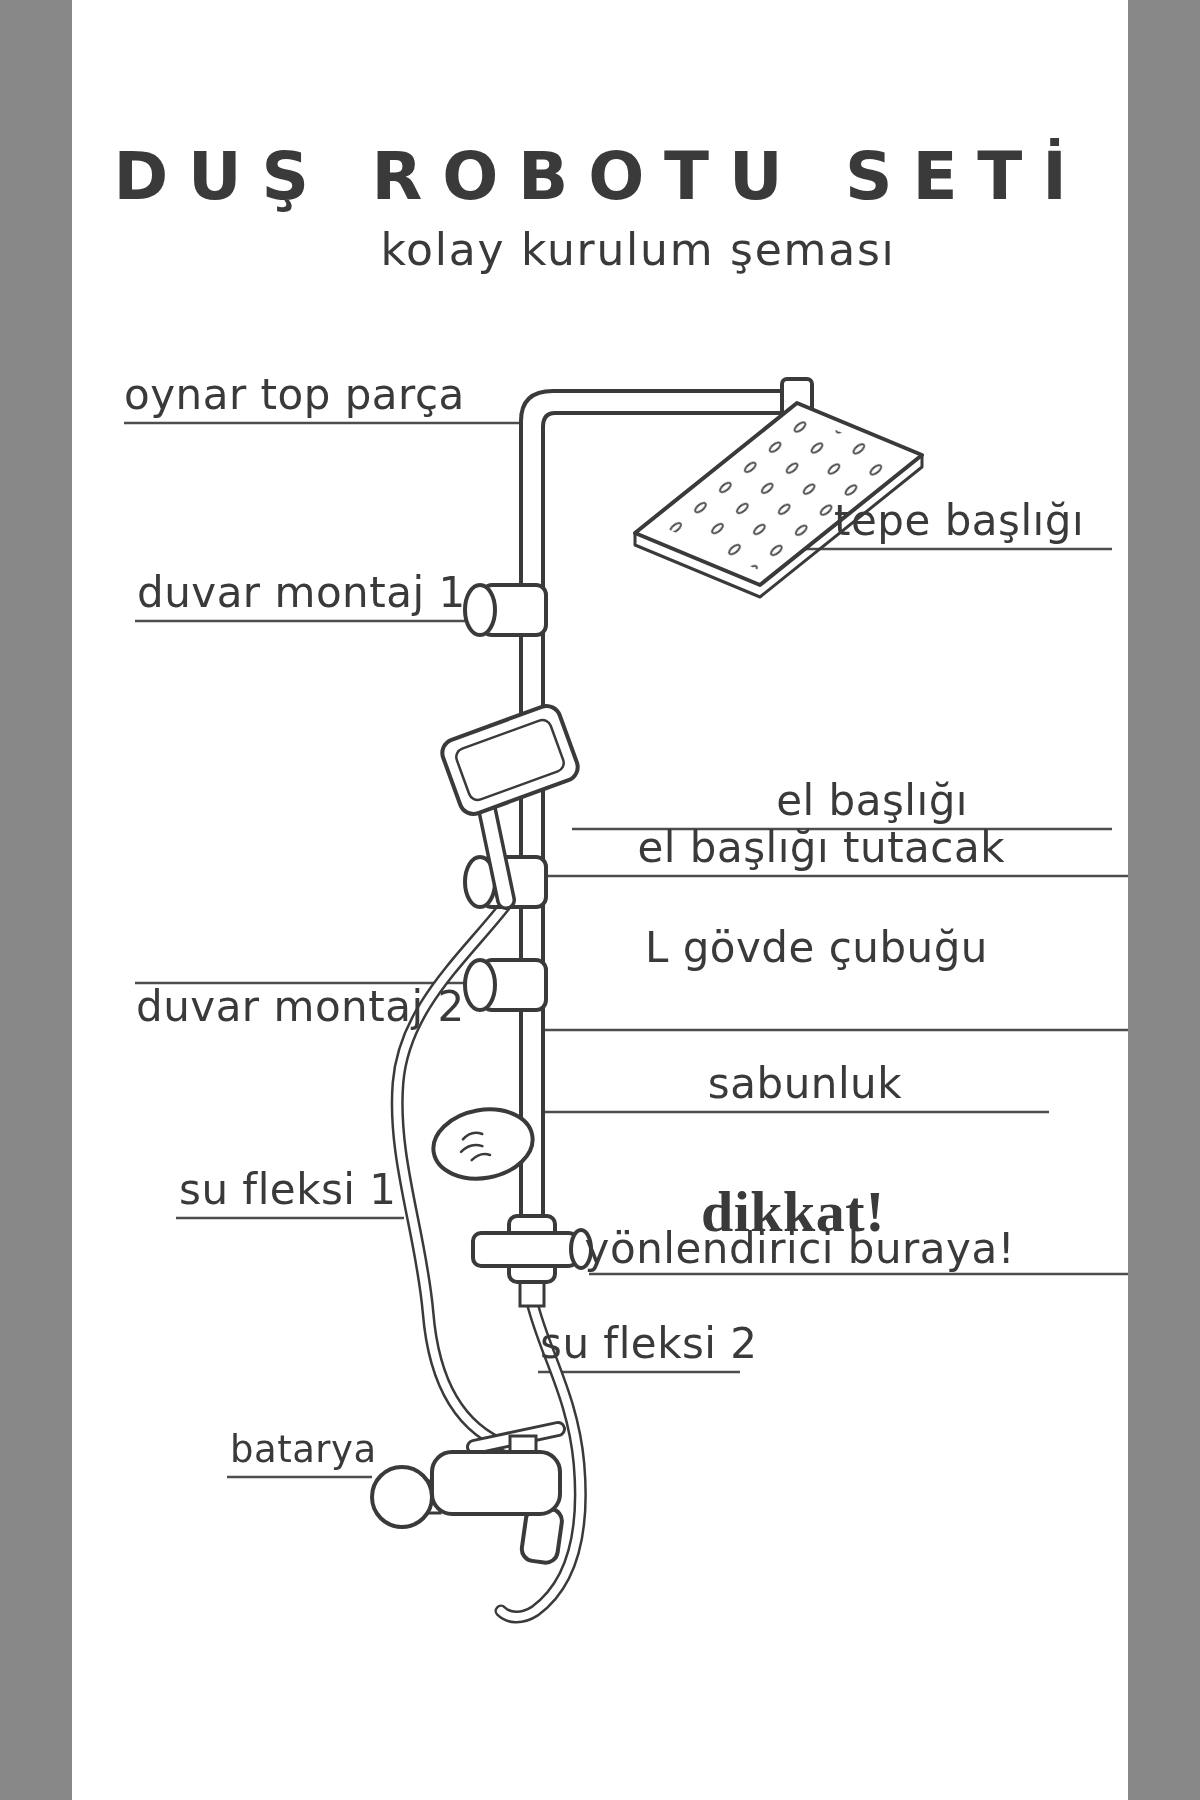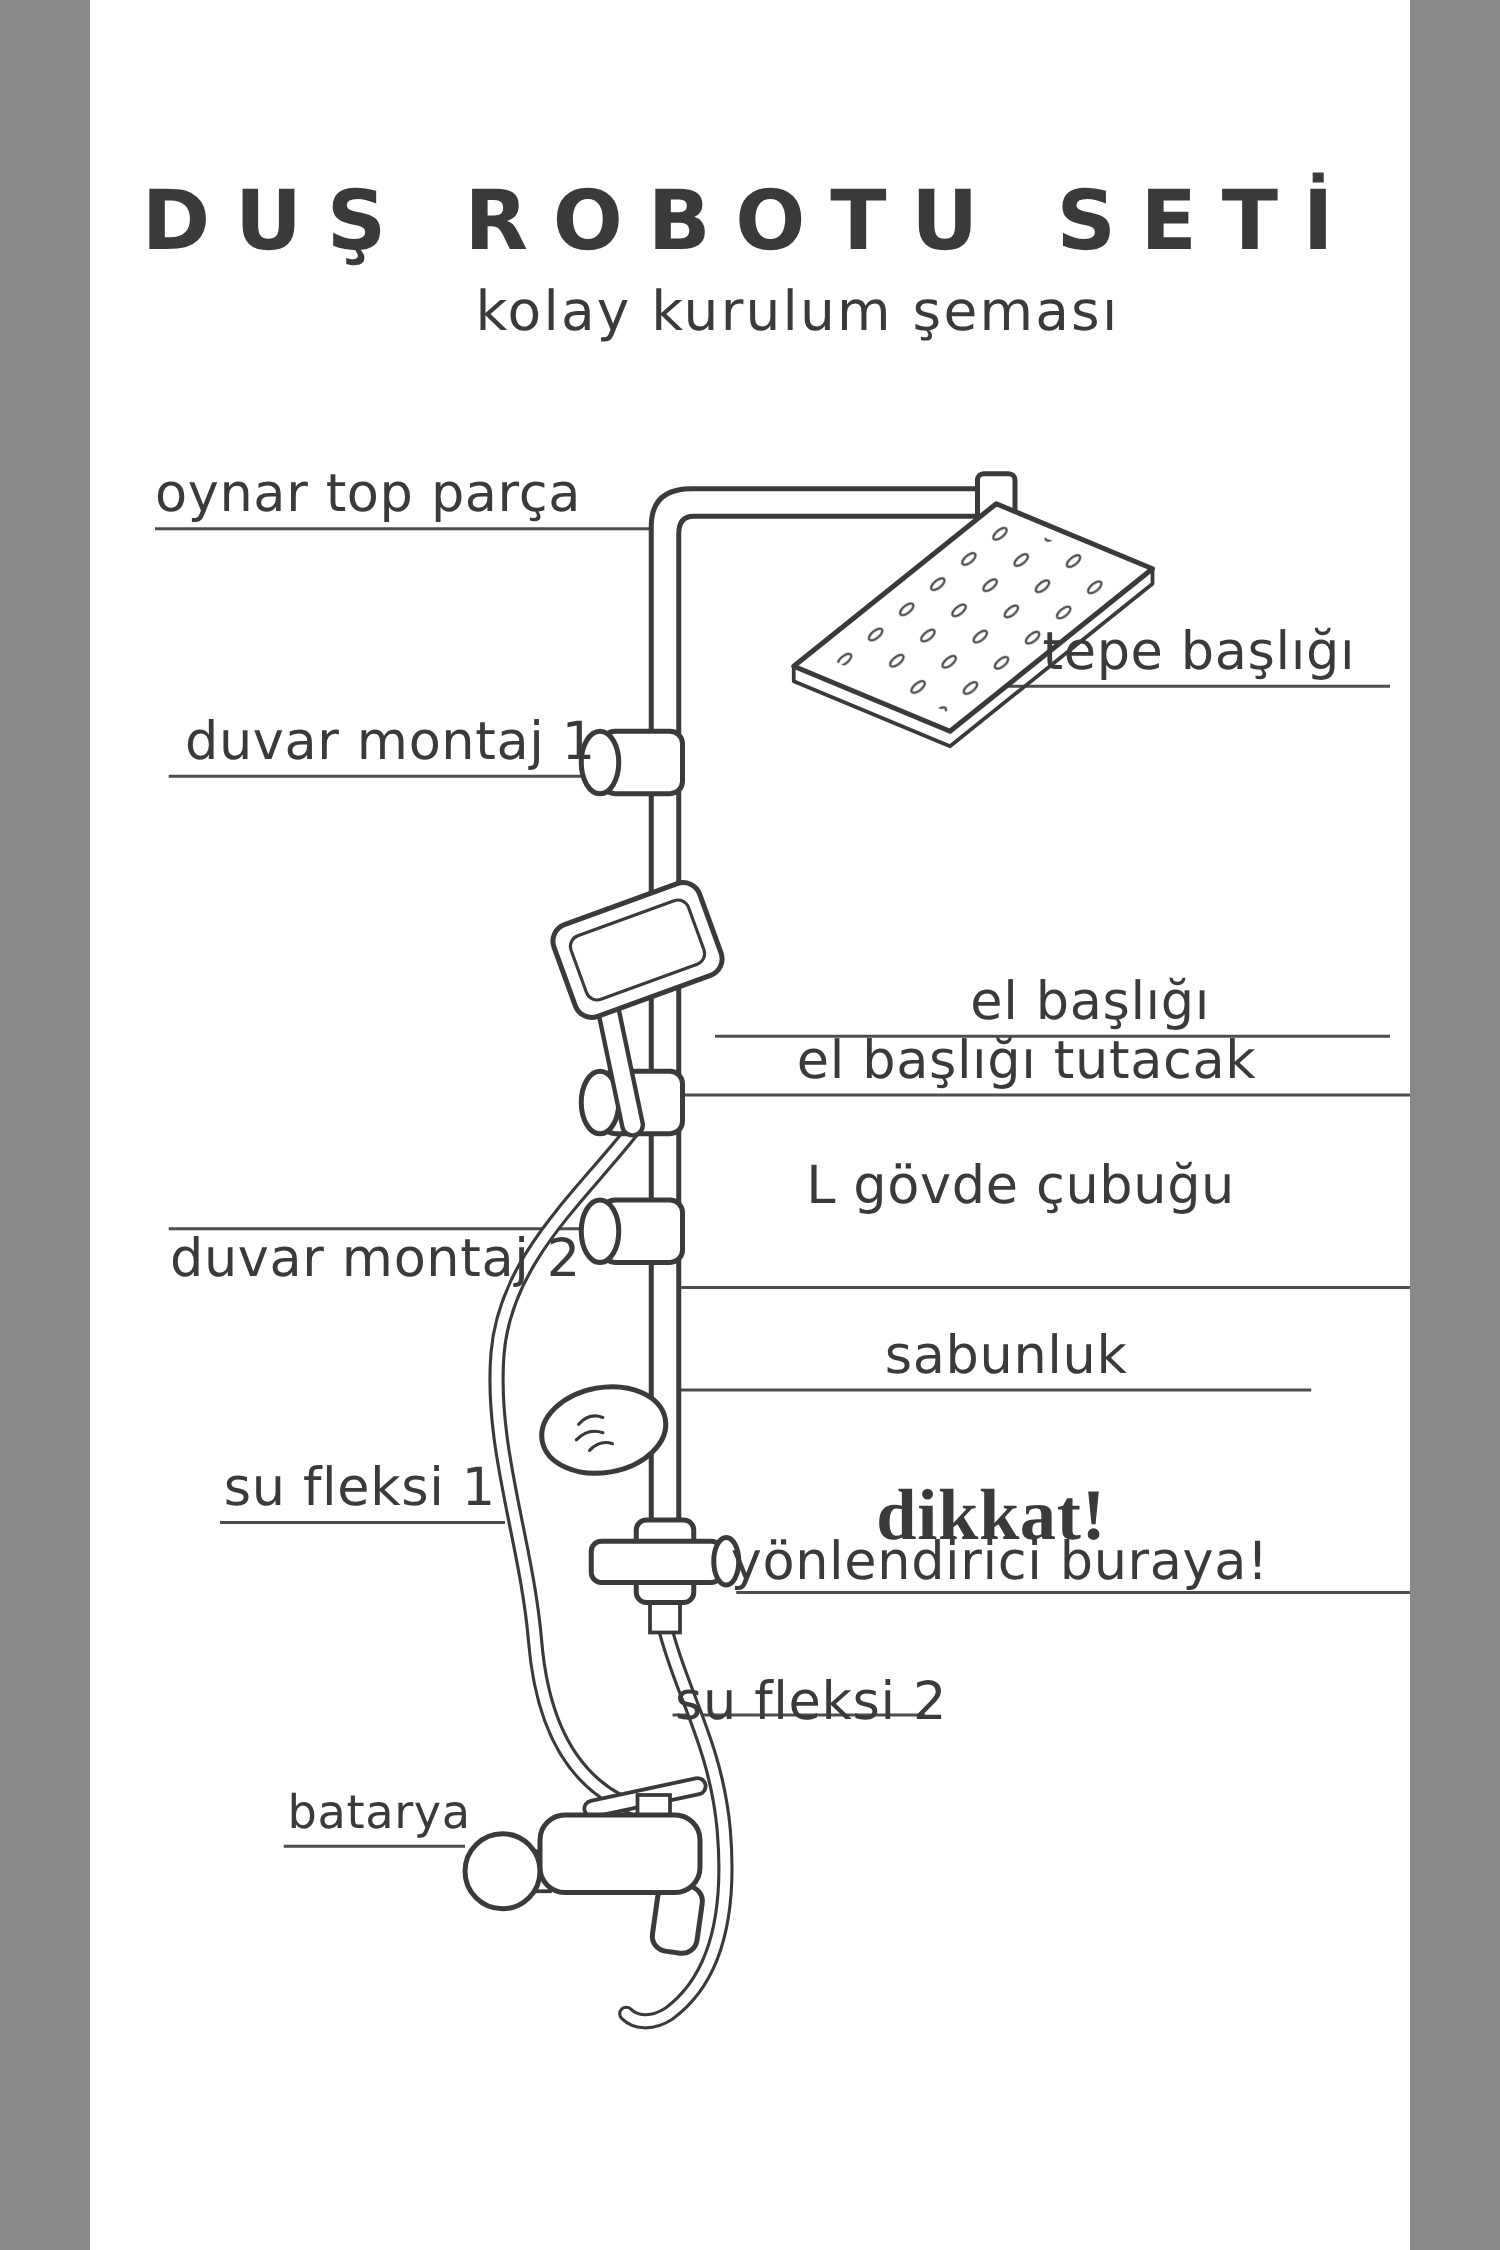--- a/index.html
+++ b/index.html
@@ -123,25 +123,25 @@
       <g transform="rotate(8 470 1534)">
         <rect x="452" y="1508" width="36" height="54" rx="12" fill="#fff" stroke="currentColor" stroke-width="4"></rect>
       </g>
       <rect x="360" y="1452" width="128" height="62" rx="20" fill="#fff" stroke="currentColor" stroke-width="4"></rect>
       <circle cx="330" cy="1497" r="30" fill="#fff" stroke="currentColor" stroke-width="4"></circle>
     </g>
   </svg>
 
   <div class="lbl" style="left:762px; top:498px;">tepe başlığı</div>
   <div class="lbl" style="left:52px;  top:372px;">oynar top parça</div>
-  <div class="lbl" style="left:76px;  top:570px;">duvar montaj 1</div>
+  <div class="lbl" style="left:65px;  top:570px;">duvar montaj 1</div>
   <div class="lbl" style="right:160px;top:778px;">el başlığı</div>
   <div class="lbl" style="right:123px;top:825px;">el başlığı tutacak</div>
   <div class="lbl" style="left:64px;  top:984px;">duvar montaj 2</div>
   <div class="lbl" style="right:140px;top:925px;">L gövde çubuğu</div>
   <div class="lbl" style="right:226px;top:1061px;">sabunluk</div>
   <div class="lbl" style="left:107px; top:1167px;">su fleksi 1</div>
   <div class="lbl big" style="right:243px;top:1180px;font-family:Liberation Serif, serif;">dikkat!</div>
   <div class="lbl" style="right:113px;top:1226px;">yönlendirici buraya!</div>
-  <div class="lbl" style="left:468px; top:1321px;margin-top:17px;">su fleksi 2</div>
+  <div class="lbl" style="left:468px; top:1321px;">su fleksi 2</div>
   <div class="lbl small" style="left:158px; top:1430px;">batarya</div>
 
 </div>
 
 </body></html>

